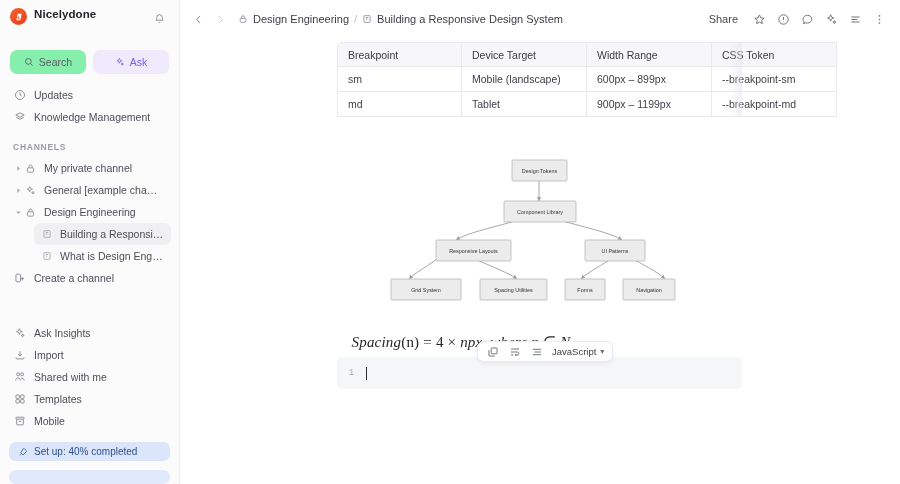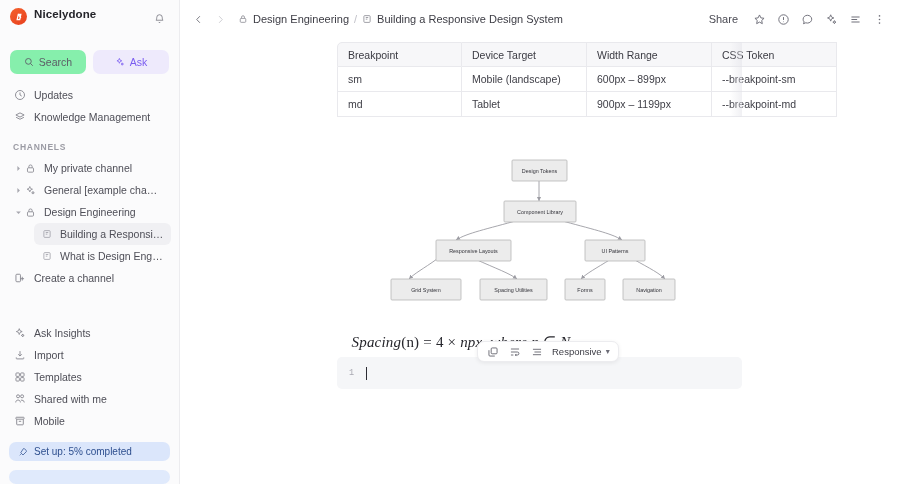--- a/index.html
+++ b/index.html
@@ -328,59 +328,59 @@
           <svg width="12" height="12" viewBox="0 0 16 16" fill="none" stroke="currentColor" stroke-width="1.2">
               <path d="M8 2.8v6.4M5.6 7l2.4 2.4L10.4 7"></path>
               <path d="M3 11.2v1.2a.8.8 0 00.8.8h8.4a.8.8 0 00.8-.8v-1.2"></path>
             </svg>
         </span>
         <span>Import</span>
       </div>
       <div class="nav-item">
         <span class="ico">
           <svg width="12" height="12" viewBox="0 0 16 16" fill="none" stroke="currentColor" stroke-width="1.2">
+              <circle cx="5.4" cy="4.4" r="2"></circle>
+              <circle cx="10.8" cy="4.4" r="2"></circle>
+              <path d="M2.3 12.6c0-2 1.4-3.2 3.1-3.2s3.1 1.2 3.1 3.2"></path>
+              <path d="M9.2 9.6c1.6-.3 4.5.4 4.5 3"></path>
+            </svg>
+        </span>
+        <span>Shared with me</span>
+      </div>
+      <div class="nav-item">
+        <span class="ico">
+          <svg width="12" height="12" viewBox="0 0 16 16" fill="none" stroke="currentColor" stroke-width="1.2">
               <rect x="2.6" y="2.6" width="4.6" height="4.6" rx="1"></rect>
               <rect x="8.8" y="2.6" width="4.6" height="4.6" rx="1"></rect>
               <rect x="2.6" y="8.8" width="4.6" height="4.6" rx="1"></rect>
               <rect x="8.8" y="8.8" width="4.6" height="4.6" rx="1"></rect>
             </svg>
         </span>
         <span>Templates</span>
-      </div>
-      <div class="nav-item">
-        <span class="ico">
-          <svg width="12" height="12" viewBox="0 0 16 16" fill="none" stroke="currentColor" stroke-width="1.2">
-              <circle cx="5.4" cy="4.4" r="2"></circle>
-              <circle cx="10.8" cy="4.4" r="2"></circle>
-              <path d="M2.3 12.6c0-2 1.4-3.2 3.1-3.2s3.1 1.2 3.1 3.2"></path>
-              <path d="M9.2 9.6c1.6-.3 4.5.4 4.5 3"></path>
-            </svg>
-        </span>
-        <span>Shared with me</span>
       </div>
       <div class="nav-item">
         <span class="ico">
           <svg width="12" height="12" viewBox="0 0 16 16" fill="none" stroke="currentColor" stroke-width="1.2">
               <rect x="2.6" y="3" width="10.8" height="2.6" rx=".7"></rect>
               <path d="M3.6 5.8v6.4a.9.9 0 00.9.9h7a.9.9 0 00.9-.9V5.8"></path>
               <path d="M6.4 8.4h3.2"></path>
             </svg>
         </span>
         <span>Mobile</span>
       </div>
     </div>
 
     <div class="setup-pill">
       <span class="ico">
         <svg width="10" height="10" viewBox="0 0 16 16" fill="none" stroke="currentColor" stroke-width="1.2">
             <path d="M8.6 2.6c2.6 0 4.8 2.2 4.8 4.8l-5.4 5.4-3.6-3.6z"></path>
             <path d="M4.4 11.6l-1.6 1.6"></path>
           </svg>
       </span>
-      <span>Set up: 5% completed</span>
+      <span>Set up: 40% completed</span>
     </div>
     <div class="setup-pill cut" style="height:14px;overflow:hidden;margin-bottom:0;"></div>
 
   </aside>
 
   <section class="main">
 
     <header class="topbar">
       <span class="nav-arrow">
         <svg width="11" height="11" viewBox="0 0 16 16" fill="none" stroke="currentColor" stroke-width="1.3">
@@ -560,21 +560,21 @@
                 <path d="M9.8 10.6L8.4 12l1.4 1.4"></path>
                 <path d="M2.6 12h3.2"></path>
               </svg>
           </span>
           <span class="tb-ico">
             <svg width="12" height="12" viewBox="0 0 16 16" fill="none" stroke="currentColor" stroke-width="1.2">
                 <path d="M2.6 4.4h10.8M4.6 8h8.8M2.6 11.6h10.8"></path>
               </svg>
           </span>
           <span class="lang-sel">
-            <span>Responsive</span>
+            <span>JavaScript</span>
             <span style="font-size:8px;color:#6c6c76;">▾</span>
           </span>
         </div>
         <div class="code-body">
           <span class="ln">1</span>
           <span class="caret-bar"></span>
         </div>
       </div>
 
     </div>

